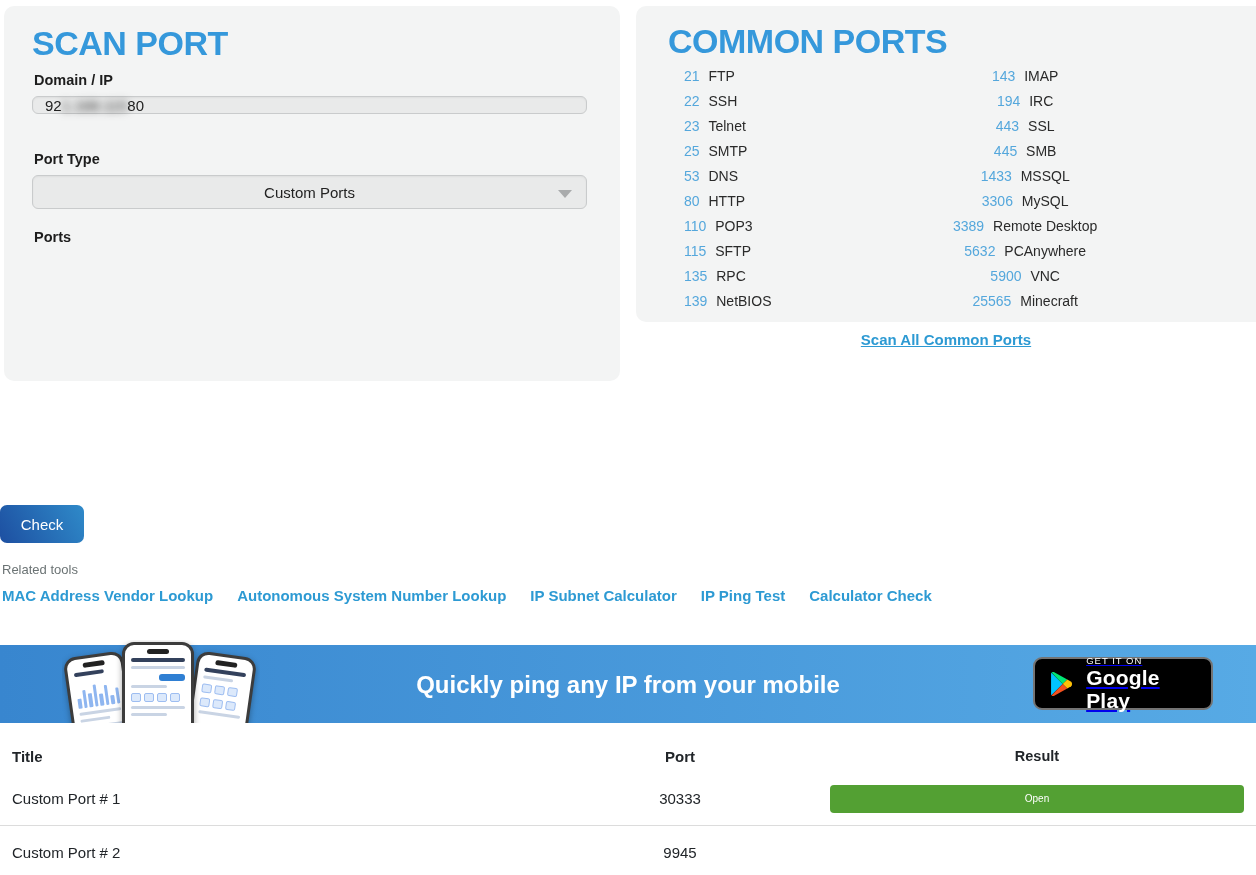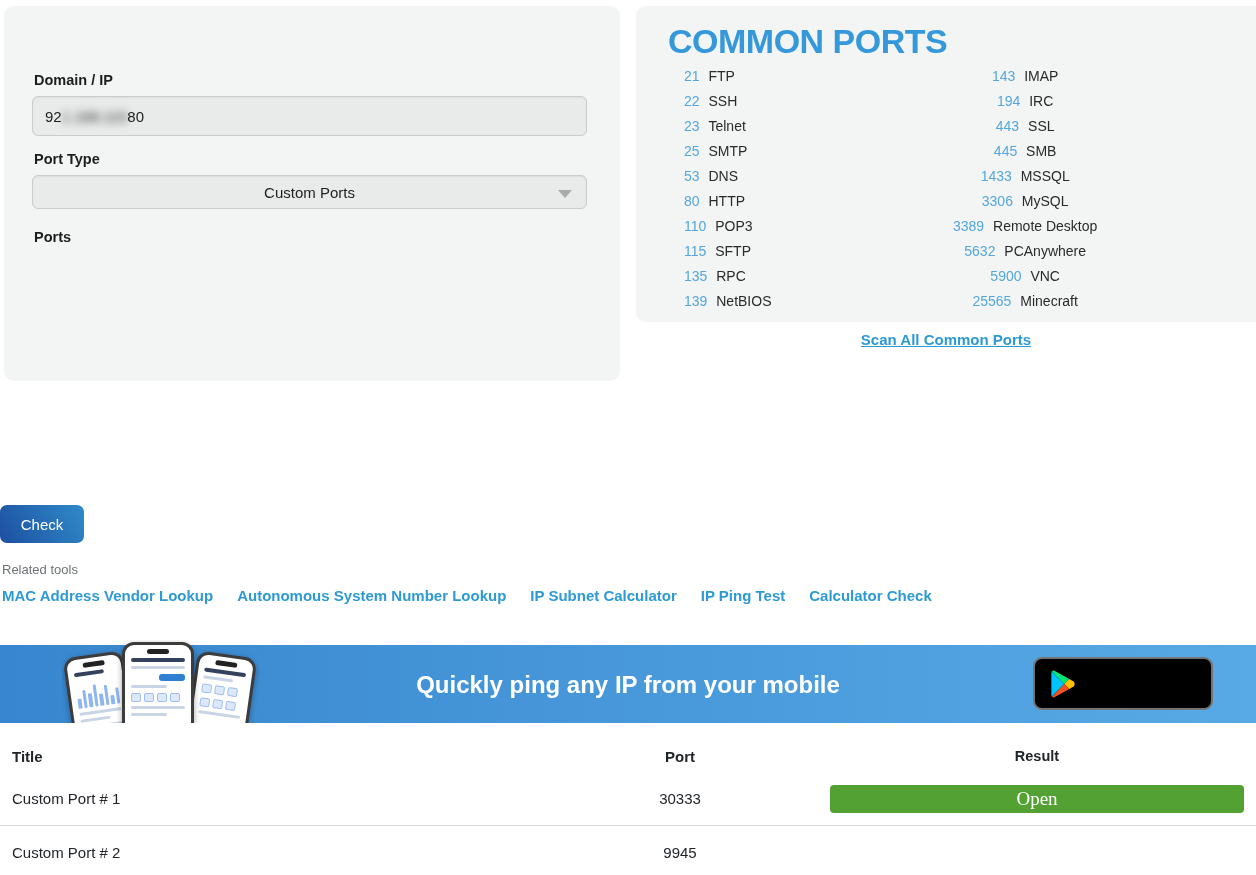--- a/index.html
+++ b/index.html
@@ -29,21 +29,21 @@
   .lbl-domain { top: 66px; }
   .lbl-ptype  { top: 145px; }
   .lbl-ports  { top: 223px; }
 
   .field {
     position: absolute; left: 28px; width: 555px;
     background: #e9eaea; border: 1px solid #c9cbcc; border-radius: 6px;
     font-size: 15px; color: #222;
     box-shadow: inset 0 1px 2px rgba(0,0,0,0.05);
   }
-  .input-like { top: 90px; height: 40px; display: flex; align-items: center; padding: 0 12px; cursor: text; }
+  .input-like { top: 90px; height: 18px; display: flex; align-items: center; padding: 0 12px; cursor: text; }
   .masked { filter: blur(4px); user-select: none; }
 
   .select-like { top: 169px; height: 34px; display: flex; align-items: center; padding: 0 12px; cursor: pointer; justify-content: center; }
   .select-caret {
     position: absolute; right: 14px; top: 14px;
     width: 0; height: 0;
     border-left: 7px solid transparent; border-right: 7px solid transparent;
     border-top: 8px solid #a9abac;
   }
 
@@ -118,29 +118,30 @@
   
   .results { position: absolute; left: 0; top: 740px; width: 1256px; }
   .t-row { display: flex; align-items: center; height: 53px; }
   .t-head { height: 32px; font-weight: 700; font-size: 14.5px; }
   .t-row + .t-row { border-top: 1px solid #dcdcdc; }
   .col-title { flex: 0 0 628px; padding-left: 12px; font-size: 15px; }
   .col-port  { flex: 0 0 104px; text-align: center; font-size: 15px; }
   .col-result { flex: 1; margin: 0 12px 0 98px; text-align: center; }
   .badge {
     display: block; height: 28px; line-height: 28px; border-radius: 4px;
-    font-size: 19px; text-align: center; cursor: default; font-family: Liberation Serif, serif;
+    font-size: 10px; text-align: center; cursor: default;
   }
   .badge.open    { background: #53a033; color: #ffffff; }
   .badge.timeout { background: #fcb60d; color: #39300a; }
 </style>
 </head>
 <body>
 
 <section class="panel panel-left">
+  <h1 class="panel-title">SCAN PORT</h1>
 
   <label class="form-label lbl-domain">Domain / IP</label>
   <div class="field input-like" role="textbox">
     <span>92</span>
       <span class="masked">1.168.115</span>
       <span>80</span>
   </div>
 
   <label class="form-label lbl-ptype">Port Type</label>
   <div class="field select-like" role="combobox">
@@ -237,20 +238,24 @@
 <div class="banner">
   <div class="banner-headline">Quickly ping any IP from your mobile</div>
 
   <a class="gp-badge" href="#">
     <svg width="30" height="32" viewBox="0 0 24 24">
       <path fill="#00c4ff" d="M3,2 C2.8,2.3 2.7,2.7 2.7,3.1 L2.7,20.9 C2.7,21.3 2.8,21.7 3,22 L13,12 Z"></path>
       <path fill="#00e676" d="M3.1,1.9 L13,12 L17,8 L5.5,1.6 C4.6,1.1 3.6,1.2 3.1,1.9 Z"></path>
       <path fill="#ffc107" d="M17,8 L13,12 L17,16 L20.5,14 C21.5,13.4 21.5,10.6 20.5,10 Z"></path>
       <path fill="#f4511e" d="M3.1,22.1 L13,12 L17,16 L5.5,22.4 C4.6,22.9 3.6,22.8 3.1,22.1 Z"></path>
     </svg>
+    <span class="gp-text">
+      <span class="gp-top">GET IT ON</span>
+      <span class="gp-bottom">Google Play</span>
+    </span>
   </a>
 </div>
 
 <div class="phones">
   <div class="phone ph-left">
     <div class="notch"></div>
     <div class="tl dark short"></div>
     <div class="bars">
         <i style="height:10px"></i>
         <i style="height:18px"></i>

